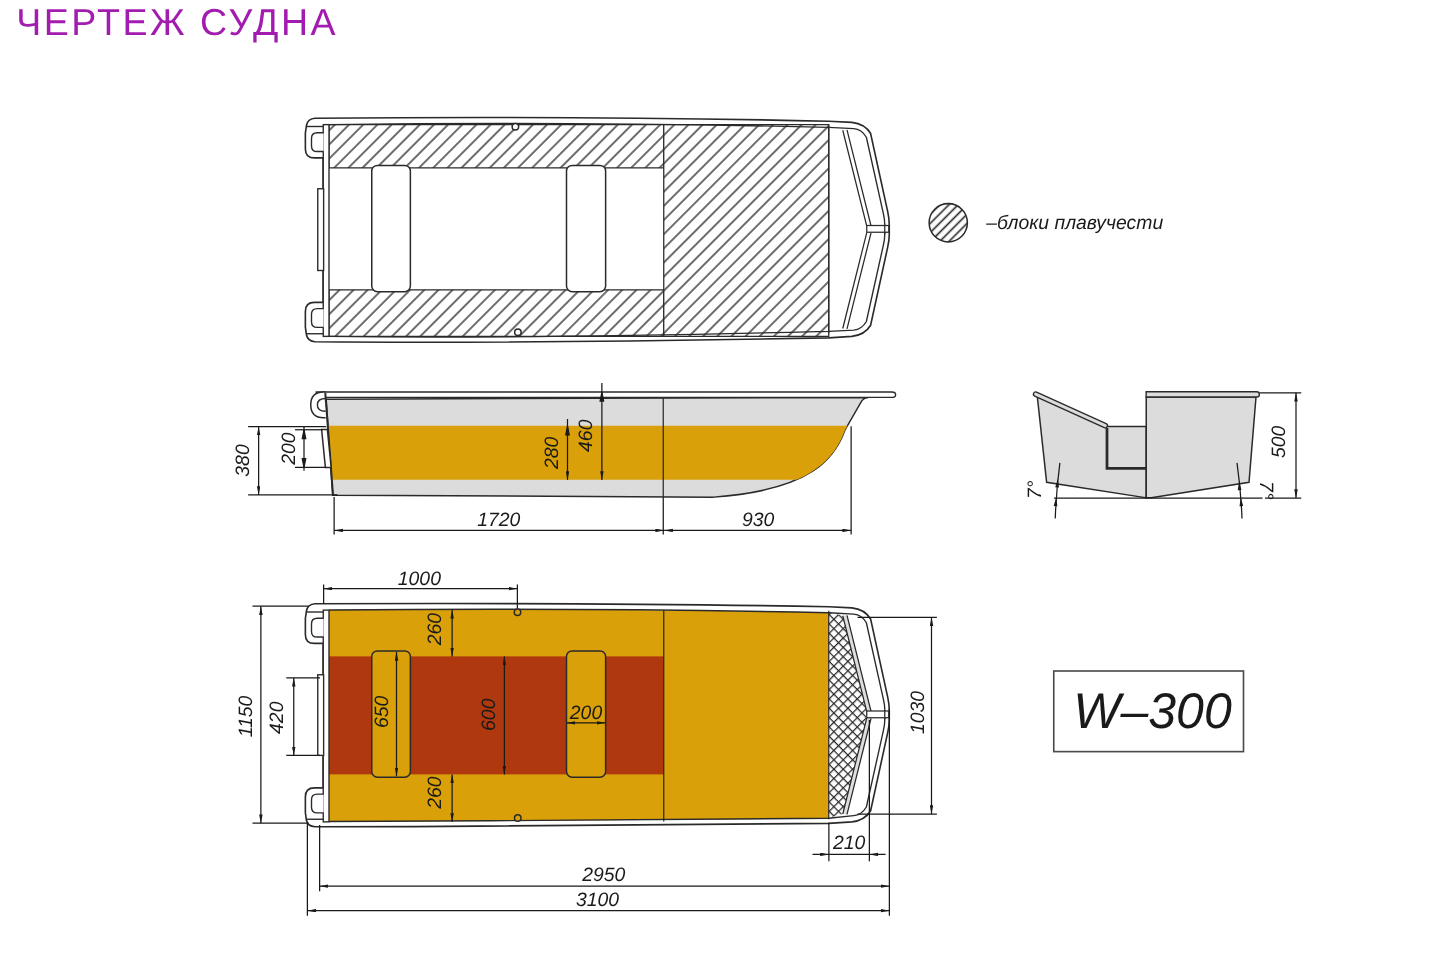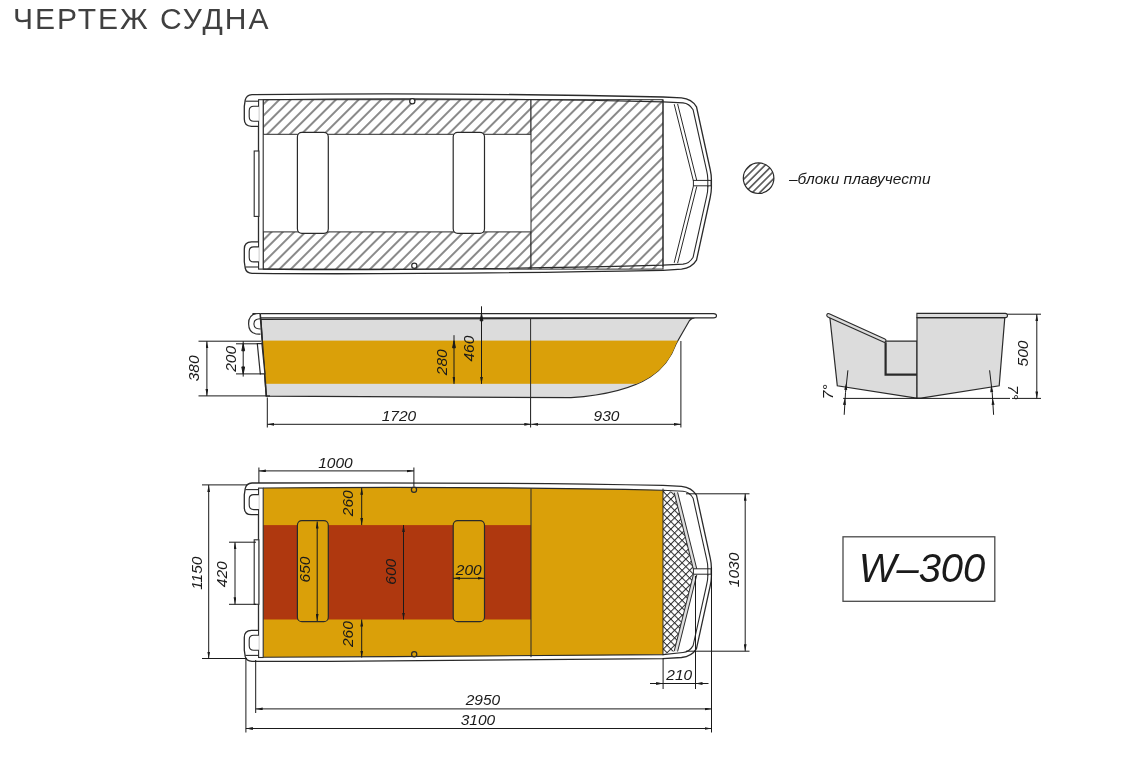--- a/index.html
+++ b/index.html
@@ -1,16 +1,16 @@
 <!DOCTYPE html>
 <html><head>
 <meta charset="utf-8">
 <style>
 html,body{margin:0;padding:0;background:#fff;width:1143px;height:776px;overflow:hidden;}
-#title{position:absolute;left:13px;top:2px;font-family:"Liberation Sans",sans-serif;font-size:30px;color:#404040;letter-spacing:2px;}
+#title{position:absolute;left:13px;top:2px;font-family:"Liberation Sans",sans-serif;font-size:30px;color:#a21caf;letter-spacing:2px;}
 svg{position:absolute;left:0;top:0;}
 text{font-family:"Liberation Sans",sans-serif;font-style:italic;fill:#1a1a1a;}
 .d{font-size:15.5px;}
 </style>
 </head>
 <body>
 <div id="title">ЧЕРТЕЖ СУДНА</div>
 <svg width="1143" height="776" viewBox="0 0 1143 776">
 <defs>
 <pattern id="h1" width="8" height="8" patternUnits="userSpaceOnUse" patternTransform="rotate(-45)">

